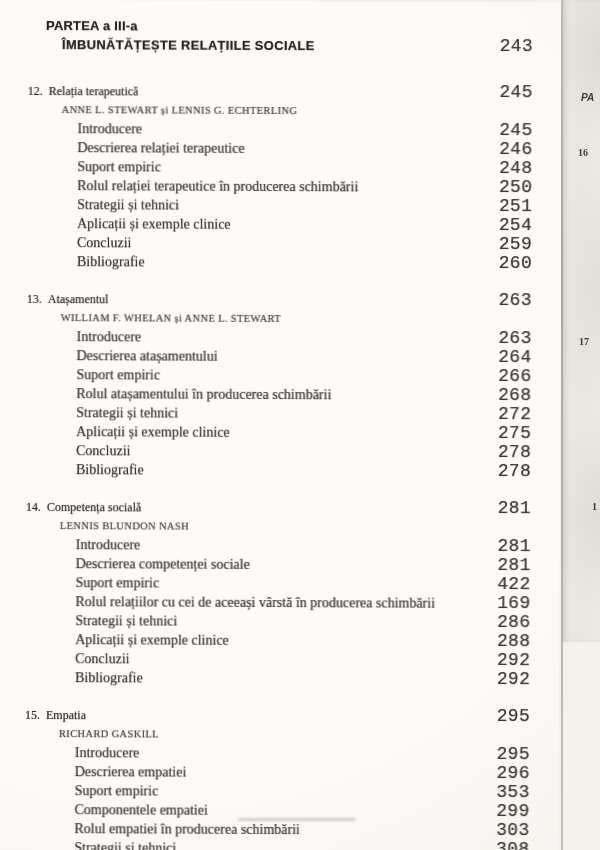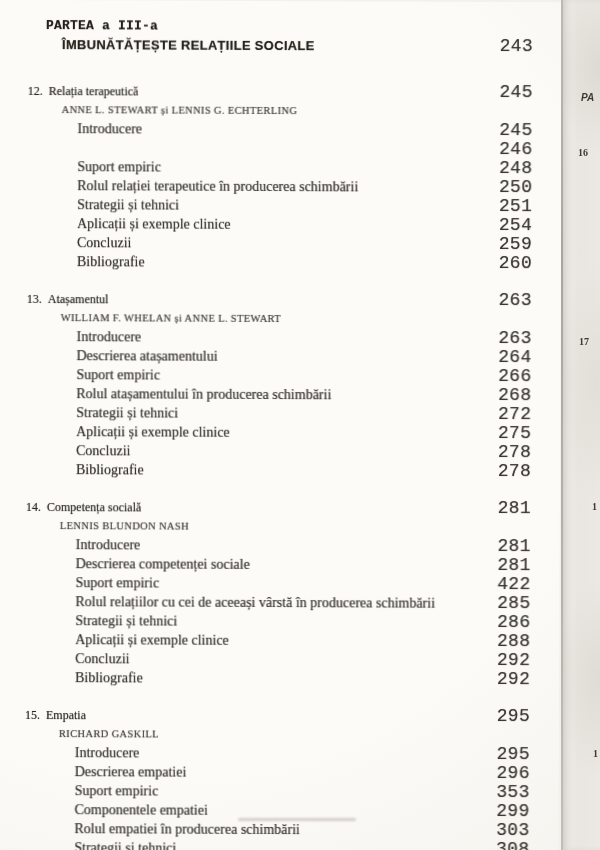--- a/index.html
+++ b/index.html
@@ -44,21 +44,21 @@
     line-height: 19px;
     color: #3a3731;
     white-space: nowrap;
     letter-spacing: 0.3px;
     font-family: Liberation Mono, monospace;
   }
 
   
   .part-kicker {
     margin-left: 46px;
-    font-family: Liberation Mono, monospace;
+    font-family: Liberation Sans, sans-serif;
     font-weight: bold;
     font-size: 13px;
     line-height: 19px;
     color: #232019;
     letter-spacing: 0.2px;
   }
   .part-title-row { line-height: 20px; }
   .part-title {
     margin-left: 62px;
     font-family: "Liberation Sans", sans-serif;
@@ -99,21 +99,21 @@
   
   .spine-line {
     position: absolute;
     left: 561px; top: 0;
     width: 2px; height: 850px;
     background: linear-gradient(to bottom, #beb9b1, #aaa59c 30%, #b7b2aa 70%, #c2bdb5);
   }
   .adjacent-strip {
     position: absolute;
     left: 563px; top: 0;
-    width: 37px; height: 850px;
+    width: 37px; height: 642px;
     background:
       radial-gradient(ellipse 60px 120px at 100% 8%, #dddad4 0%, rgba(221,218,212,0) 70%),
       radial-gradient(ellipse 50px 160px at 90% 45%, #e2dfd9 0%, rgba(226,223,217,0) 75%),
       radial-gradient(ellipse 55px 140px at 95% 80%, #dfdcd6 0%, rgba(223,220,214,0) 70%),
       linear-gradient(to right, #efede9, #e9e6e1 40%, #ece9e4);
     box-shadow: inset 6px 0 8px -5px rgba(60,55,45,0.25);
     overflow: hidden;
   }
   .edge-fragment {
     position: absolute;
@@ -167,20 +167,21 @@
     <div class="row">
       <span class="ch-authors">ANNE L. STEWART și LENNIS G. ECHTERLING</span>
     </div>
     <div>
   <div class="row item-row">
     <span class="item-label">Introducere</span>
     <span class="num">245</span>
   </div>
 
   <div class="row item-row">
+    <span class="item-label">Descrierea relației terapeutice</span>
     <span class="num">246</span>
   </div>
 
   <div class="row item-row">
     <span class="item-label">Suport empiric</span>
     <span class="num">248</span>
   </div>
 
   <div class="row item-row">
     <span class="item-label">Rolul relației terapeutice în producerea schimbării</span>
@@ -279,21 +280,21 @@
     <span class="num">281</span>
   </div>
 
   <div class="row item-row">
     <span class="item-label">Suport empiric</span>
     <span class="num">422</span>
   </div>
 
   <div class="row item-row">
     <span class="item-label">Rolul relațiilor cu cei de aceeași vârstă în producerea schimbării</span>
-    <span class="num">285</span>
+    <span class="num">169</span>
   </div>
 
   <div class="row item-row">
     <span class="item-label">Strategii și tehnici</span>
     <span class="num">286</span>
   </div>
 
   <div class="row item-row">
     <span class="item-label">Aplicații și exemple clinice</span>
     <span class="num">288</span>

